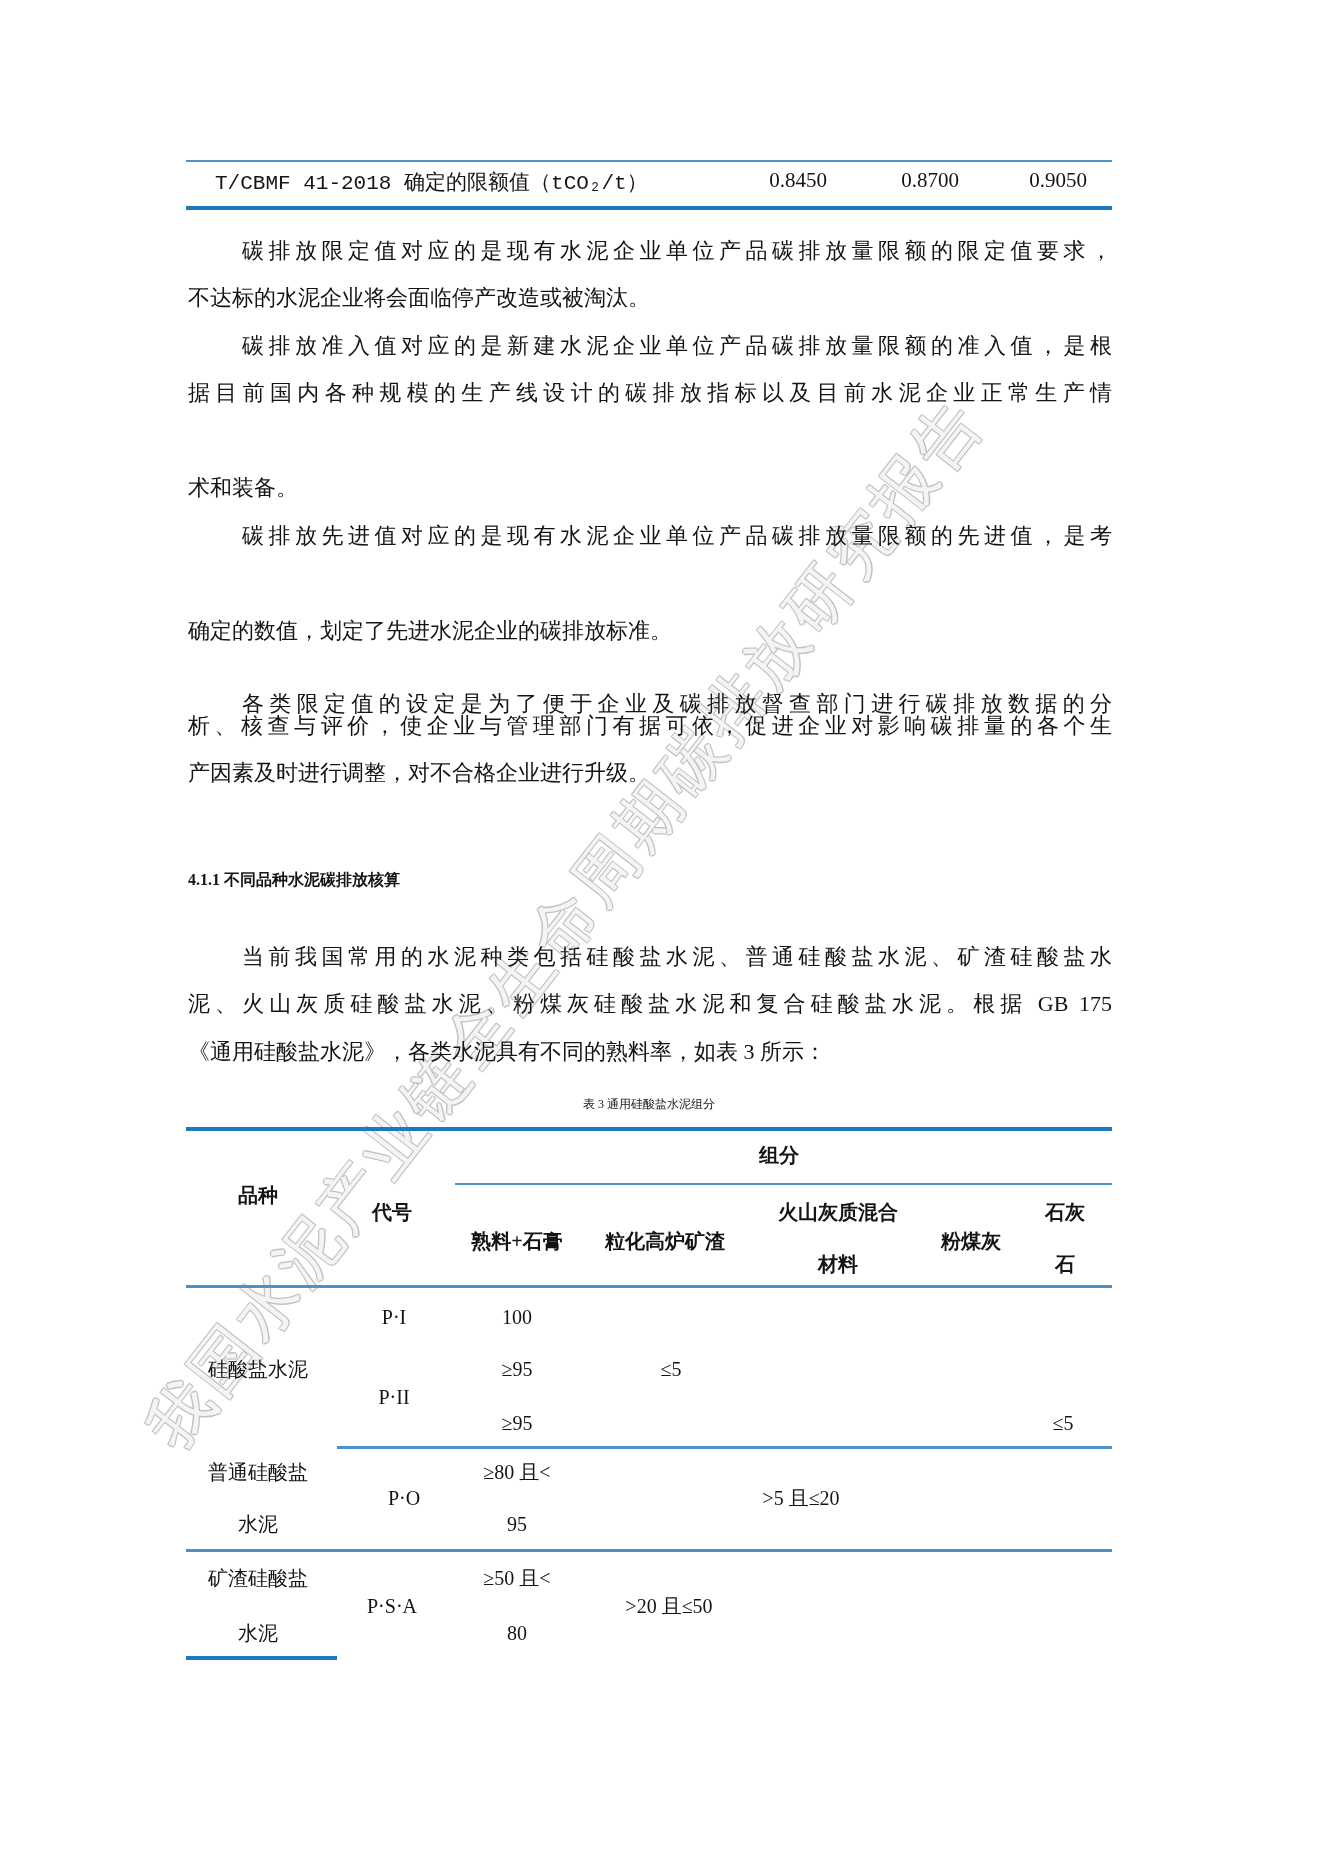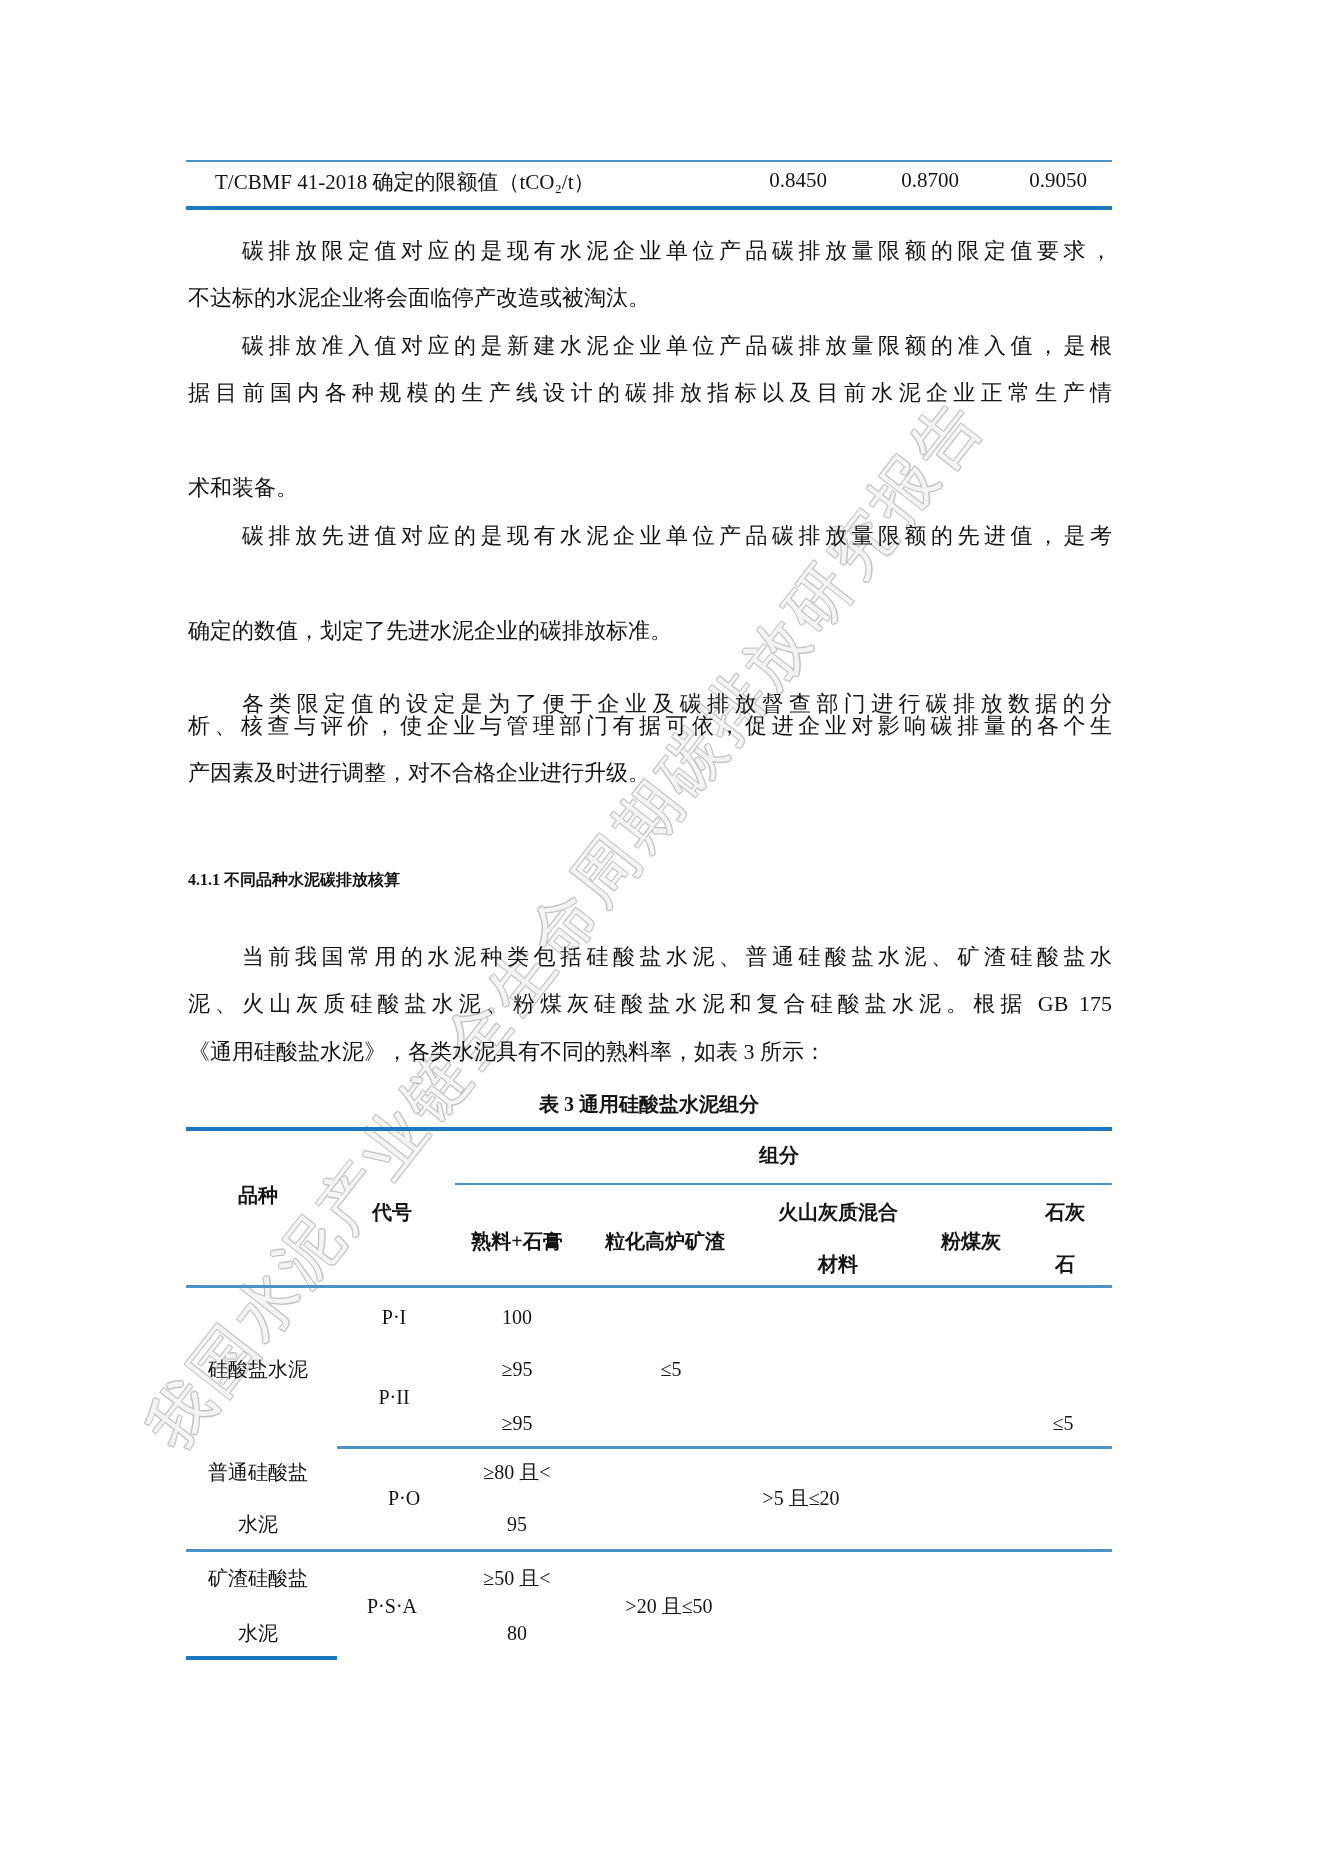--- a/index.html
+++ b/index.html
@@ -25,39 +25,39 @@
     transform:rotate(-52deg);
     transform-origin:center center;
     z-index:0;
     pointer-events:none;
   }
   .content{position:absolute;left:0;top:0;width:100%;height:100%;z-index:1;}
   
   .t2{position:absolute;left:186px;top:160px;width:926px;height:50px;}
   .t2 .line-top{position:absolute;left:0;top:0;width:926px;height:2px;background:#4b92cb;}
   .t2 .line-bottom{position:absolute;left:0;top:46px;width:926px;height:4px;background:#1b79c0;}
-  .t2 .t2label{position:absolute;left:29px;top:8px;font-size:21px;white-space:nowrap;}
+  .t2 .t2label{position:absolute;left:29px;top:8px;font-size:21px;white-space:nowrap;font-family:Liberation Mono, monospace;}
   .t2 .t2val{position:absolute;top:8px;font-size:21px;transform:translateX(-50%);white-space:nowrap;}
   
   .pline{
     position:absolute;left:188px;width:924px;height:48px;line-height:48px;
     font-size:22px;box-sizing:border-box;white-space:nowrap;
   }
   .fill{text-align:justify;text-align-last:justify;white-space:normal;overflow:hidden;height:48px;}
   .indent{padding-left:54px;}
   .lastline{text-align:left;}
   
   .heading{
     position:absolute;left:188px;top:858px;height:44px;line-height:44px;
     font-size:16px;font-weight:bold;white-space:nowrap;
   }
   
   .caption{
     position:absolute;left:186px;top:1084px;width:926px;height:40px;line-height:40px;
-    text-align:center;font-size:20px;font-weight:bold;
+    text-align:center;font-size:12px;
   }
   .t3{position:absolute;left:186px;top:1127px;width:926px;height:535px;font-size:20px;}
   .t3 .bl{position:absolute;background:#1b79c0;}
   .t3 .bl.thin{background:#4b92cb;}
   .t3cell{
     position:absolute;transform:translate(-50%,-50%);
     white-space:nowrap;
   }
   .t3cell.hd{font-weight:bold;text-align:right;}
 </style>

